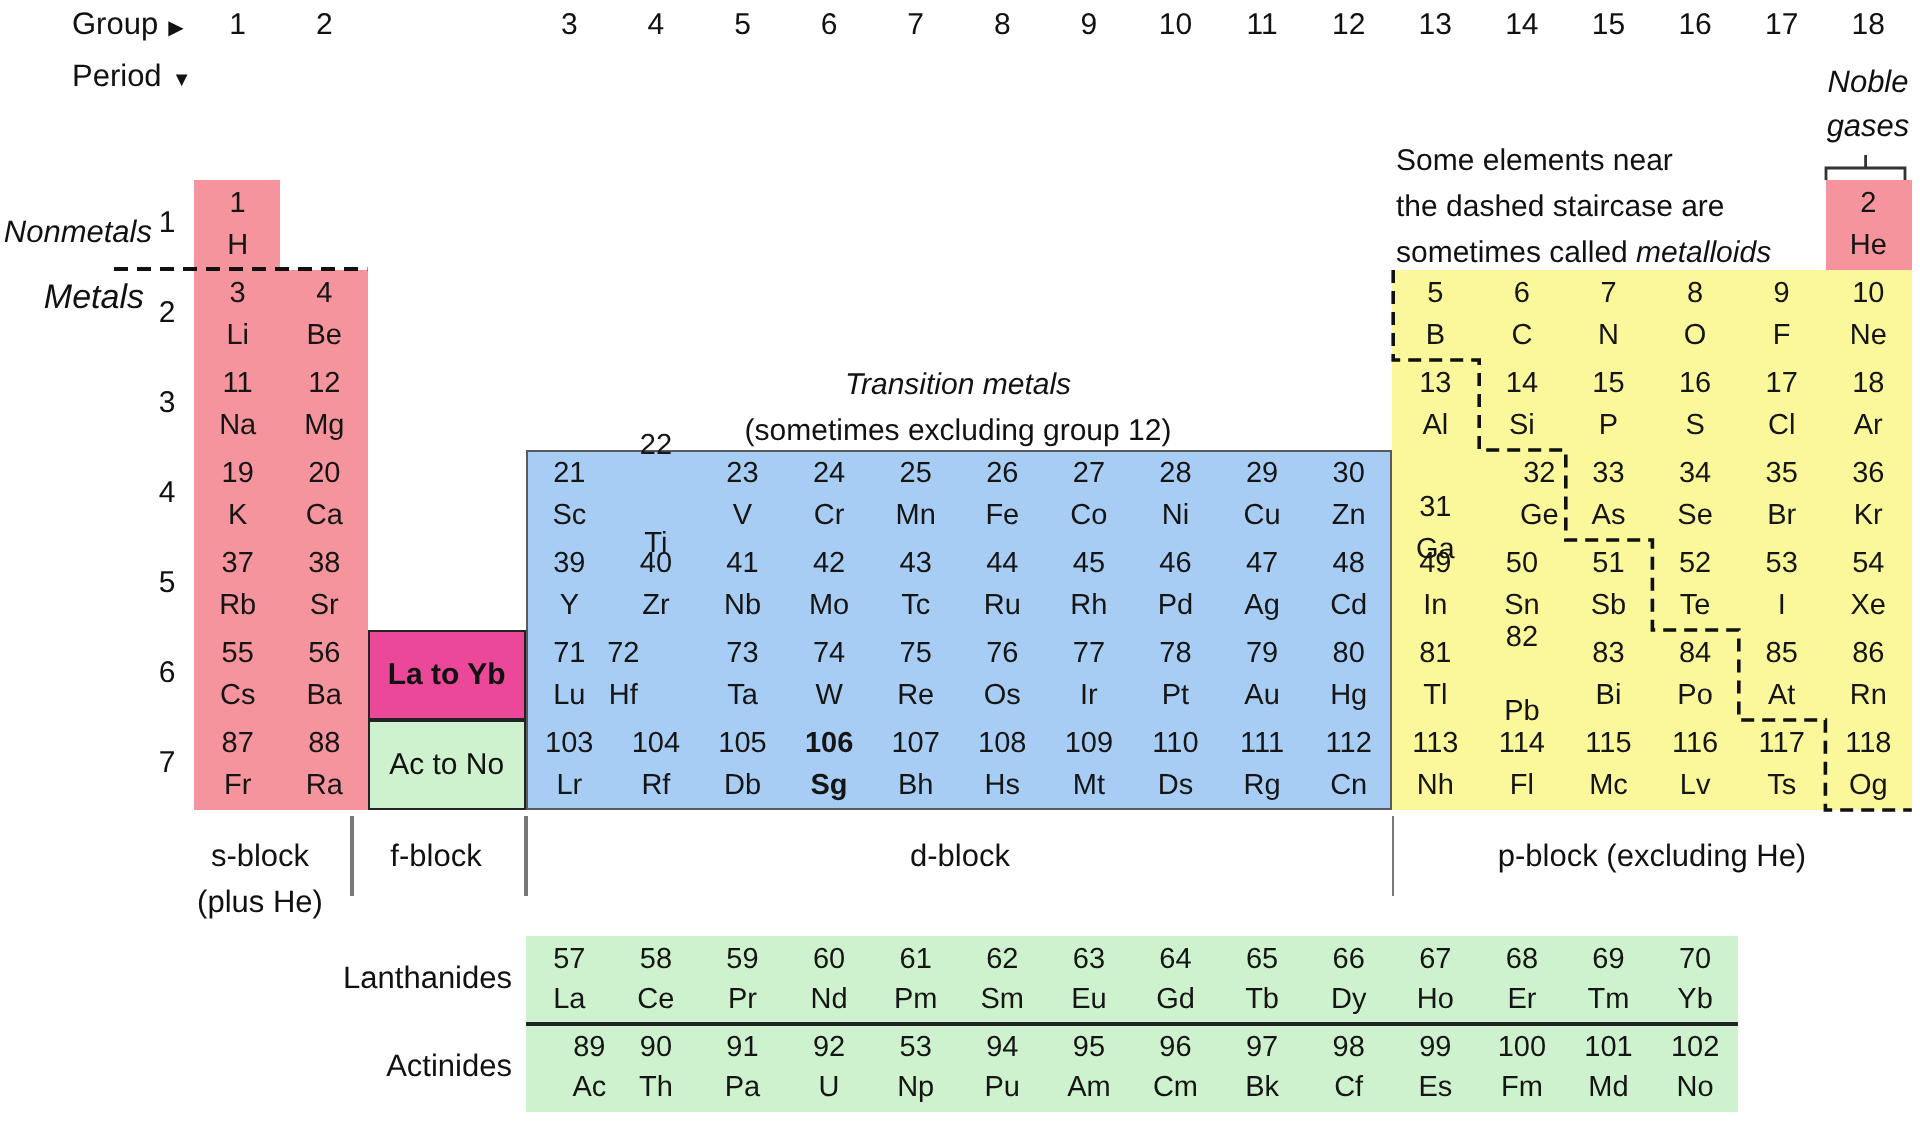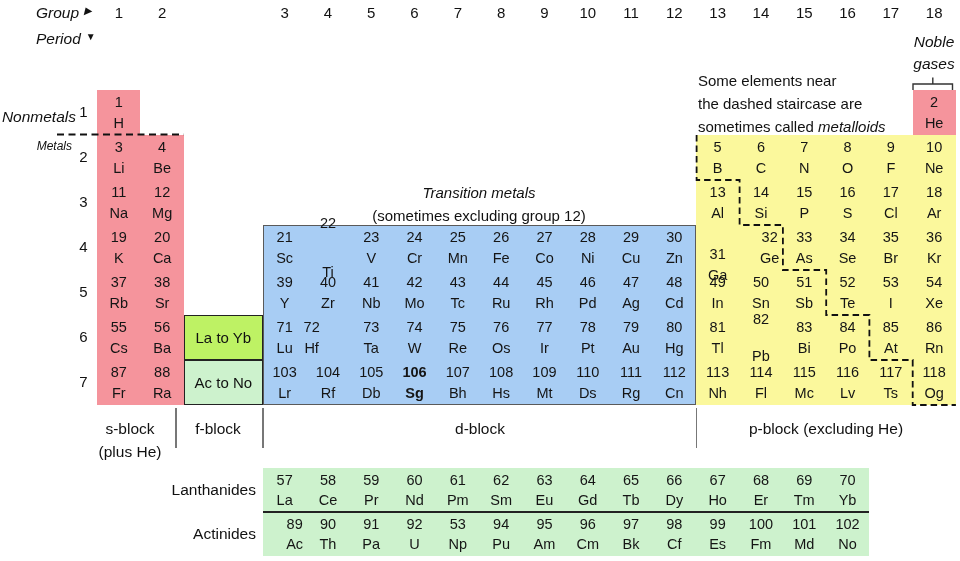--- a/index.html
+++ b/index.html
@@ -5,21 +5,21 @@
   html,body{margin:0;padding:0;background:#fff;}
   #stage{position:relative;width:960px;height:561px;background:#fff;overflow:hidden;
          font-family:"Liberation Sans",sans-serif;color:#111;}
   .abs{position:absolute;}
   .bgrect{position:absolute;}
   .cell{position:absolute;width:43.3px;height:45px;display:flex;flex-direction:column;
         align-items:center;justify-content:center;text-align:center;}
   .cell .num,.cell .sym{font-size:14.5px;line-height:20.5px;color:#151515;}
   .gnum{position:absolute;top:4px;width:43.3px;text-align:center;font-size:15px;}
   .pnum{position:absolute;left:75px;width:17px;text-align:center;font-size:15px;}
-  .axis{font-size:15.5px;display:flex;gap:5px;font-style:italic;}
+  .axis{font-size:15.5px;display:flex;align-items:center;gap:5px;}
   .axis .arr{font-size:10px;position:relative;top:1px;}
   .it{font-style:italic;}
   .note{font-size:15px;line-height:23px;}
   .blklbl{font-size:15.5px;text-align:center;line-height:23px;}
   .divider{position:absolute;width:1.5px;height:40px;background:#777;top:408px;}
   .fcell{position:absolute;left:183.7px;width:79.3px;height:45px;box-sizing:border-box;
          border:1.3px solid #222;display:flex;align-items:center;justify-content:center;
          font-size:15px;}
   .serlbl{position:absolute;width:156px;left:100px;text-align:right;font-size:15.5px;}
   svg.overlay{position:absolute;left:0;top:0;pointer-events:none;}
@@ -30,21 +30,21 @@
 <div id="stage">
 
   <div class="bgrect" id="s-bg1" style="left: 97.2px; top: 90px; width: 43.3px; height: 45px; background: rgb(245, 148, 156);"></div>
   <div class="bgrect" id="s-bg2" style="left: 97.2px; top: 135px; width: 86.6px; height: 270px; background: rgb(245, 148, 156);"></div>
   <div class="bgrect" id="he-bg" style="left: 912.6px; top: 90px; width: 43.3px; height: 45px; background: rgb(245, 148, 156);"></div>
   <div class="bgrect" id="d-bg" style="left: 263px; top: 225px; width: 433px; height: 180px; box-sizing: border-box; border: 1.3px solid rgb(90, 90, 90); background: rgb(168, 205, 244);"></div>
   <div class="bgrect" id="p-bg" style="left: 696px; top: 135px; width: 259.8px; height: 270px; background: rgb(251, 248, 156);"></div>
   <div class="bgrect" id="lan-bg" style="left: 263px; top: 468px; width: 605.9px; height: 88px; background: rgb(205, 242, 205);"></div>
   <div class="bgrect" style="left:263px;top:511px;width:605.9px;height:1.5px;background:#222;"></div>
 
-  <div class="fcell" id="f-bg1" style="top: 315px; background: #bef264;">
+  <div class="fcell" id="f-bg1" style="top: 315px; background: #ec4899; font-weight: bold;">
     <span>La to Yb</span>
   </div>
   <div class="fcell" id="f-bg2" style="top: 360px; background: rgb(205, 242, 205);">
     <span>Ac to No</span>
   </div>
 
   <div class="abs axis" style="left:36px;top:4px;">
     <span>Group</span>
     <span class="arr">▶</span>
   </div>
@@ -551,21 +551,21 @@
         <div class="num">101</div>
         <div class="sym">Md</div>
       </div>
       <div class="cell" style="left: 825.9px; top: 511.5px;">
         <div class="num">102</div>
         <div class="sym">No</div>
       </div>
     </div>
 
   <div class="abs it" style="left:0px;top:108px;width:76px;text-align:right;font-size:15.5px;">Nonmetals</div>
-  <div class="abs it" style="left:0px;top:139px;width:72px;text-align:right;font-size:12px;">Metals</div>
+  <div class="abs it" style="left:0px;top:139px;width:72px;text-align:right;font-size:17px;">Metals</div>
 
   <div class="abs it" style="left:898px;top:31px;width:72px;text-align:center;font-size:15.5px;line-height:22px;">
     <div>Noble</div>
     <div>gases</div>
   </div>
 
   <div class="abs note" style="left:698px;top:69px;">
     <div>Some elements near</div>
     <div>the dashed staircase are</div>
     <div><span>sometimes called </span><span class="it">metalloids</span></div>

